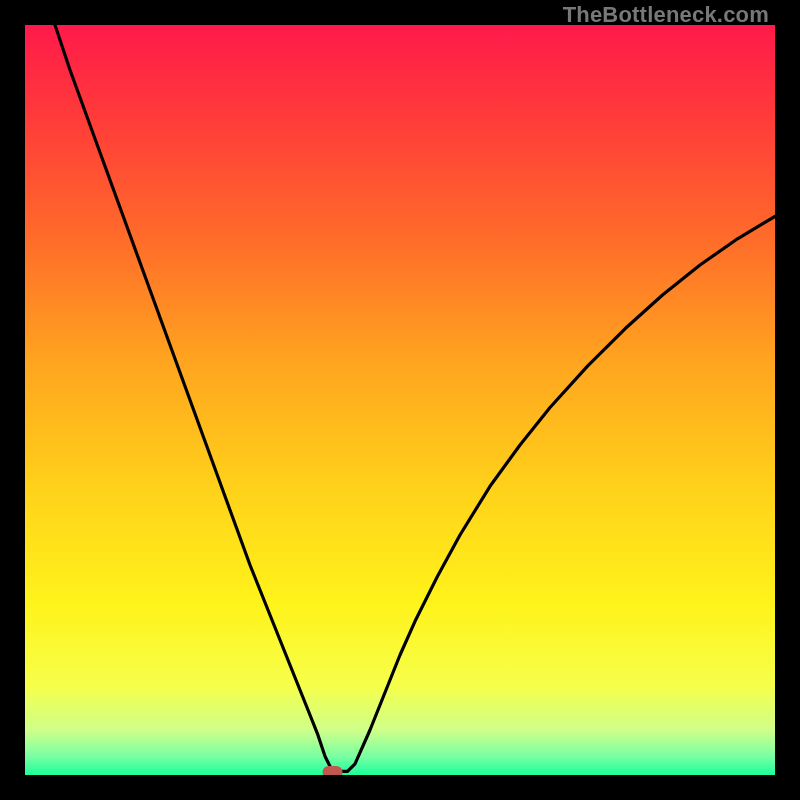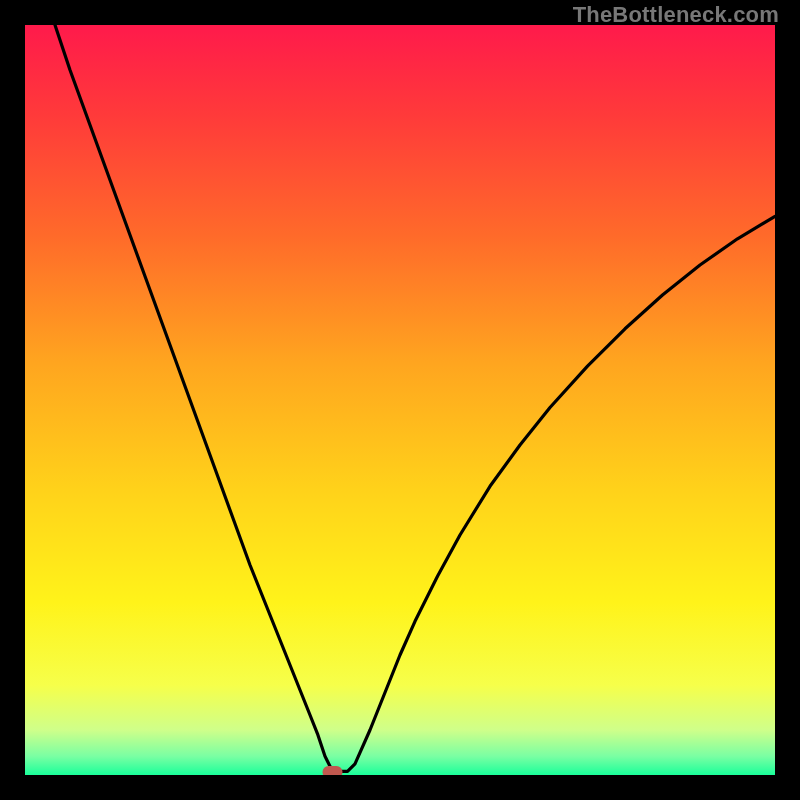--- a/index.html
+++ b/index.html
@@ -12,21 +12,21 @@
   }
   .outer {
     width: 800px;
     height: 800px;
     background: #000;
     position: relative;
   }
   .watermark {
     position: absolute;
     top: 2px;
-    right: 21px;
+    right: 31px;
     font-family: Arial, Helvetica, sans-serif;
     font-size: 22px;
     font-weight: 600;
     color: #787878;
     letter-spacing: 0.2px;
   }
   .plot {
     position: absolute;
     left: 25px;
     top: 25px;

